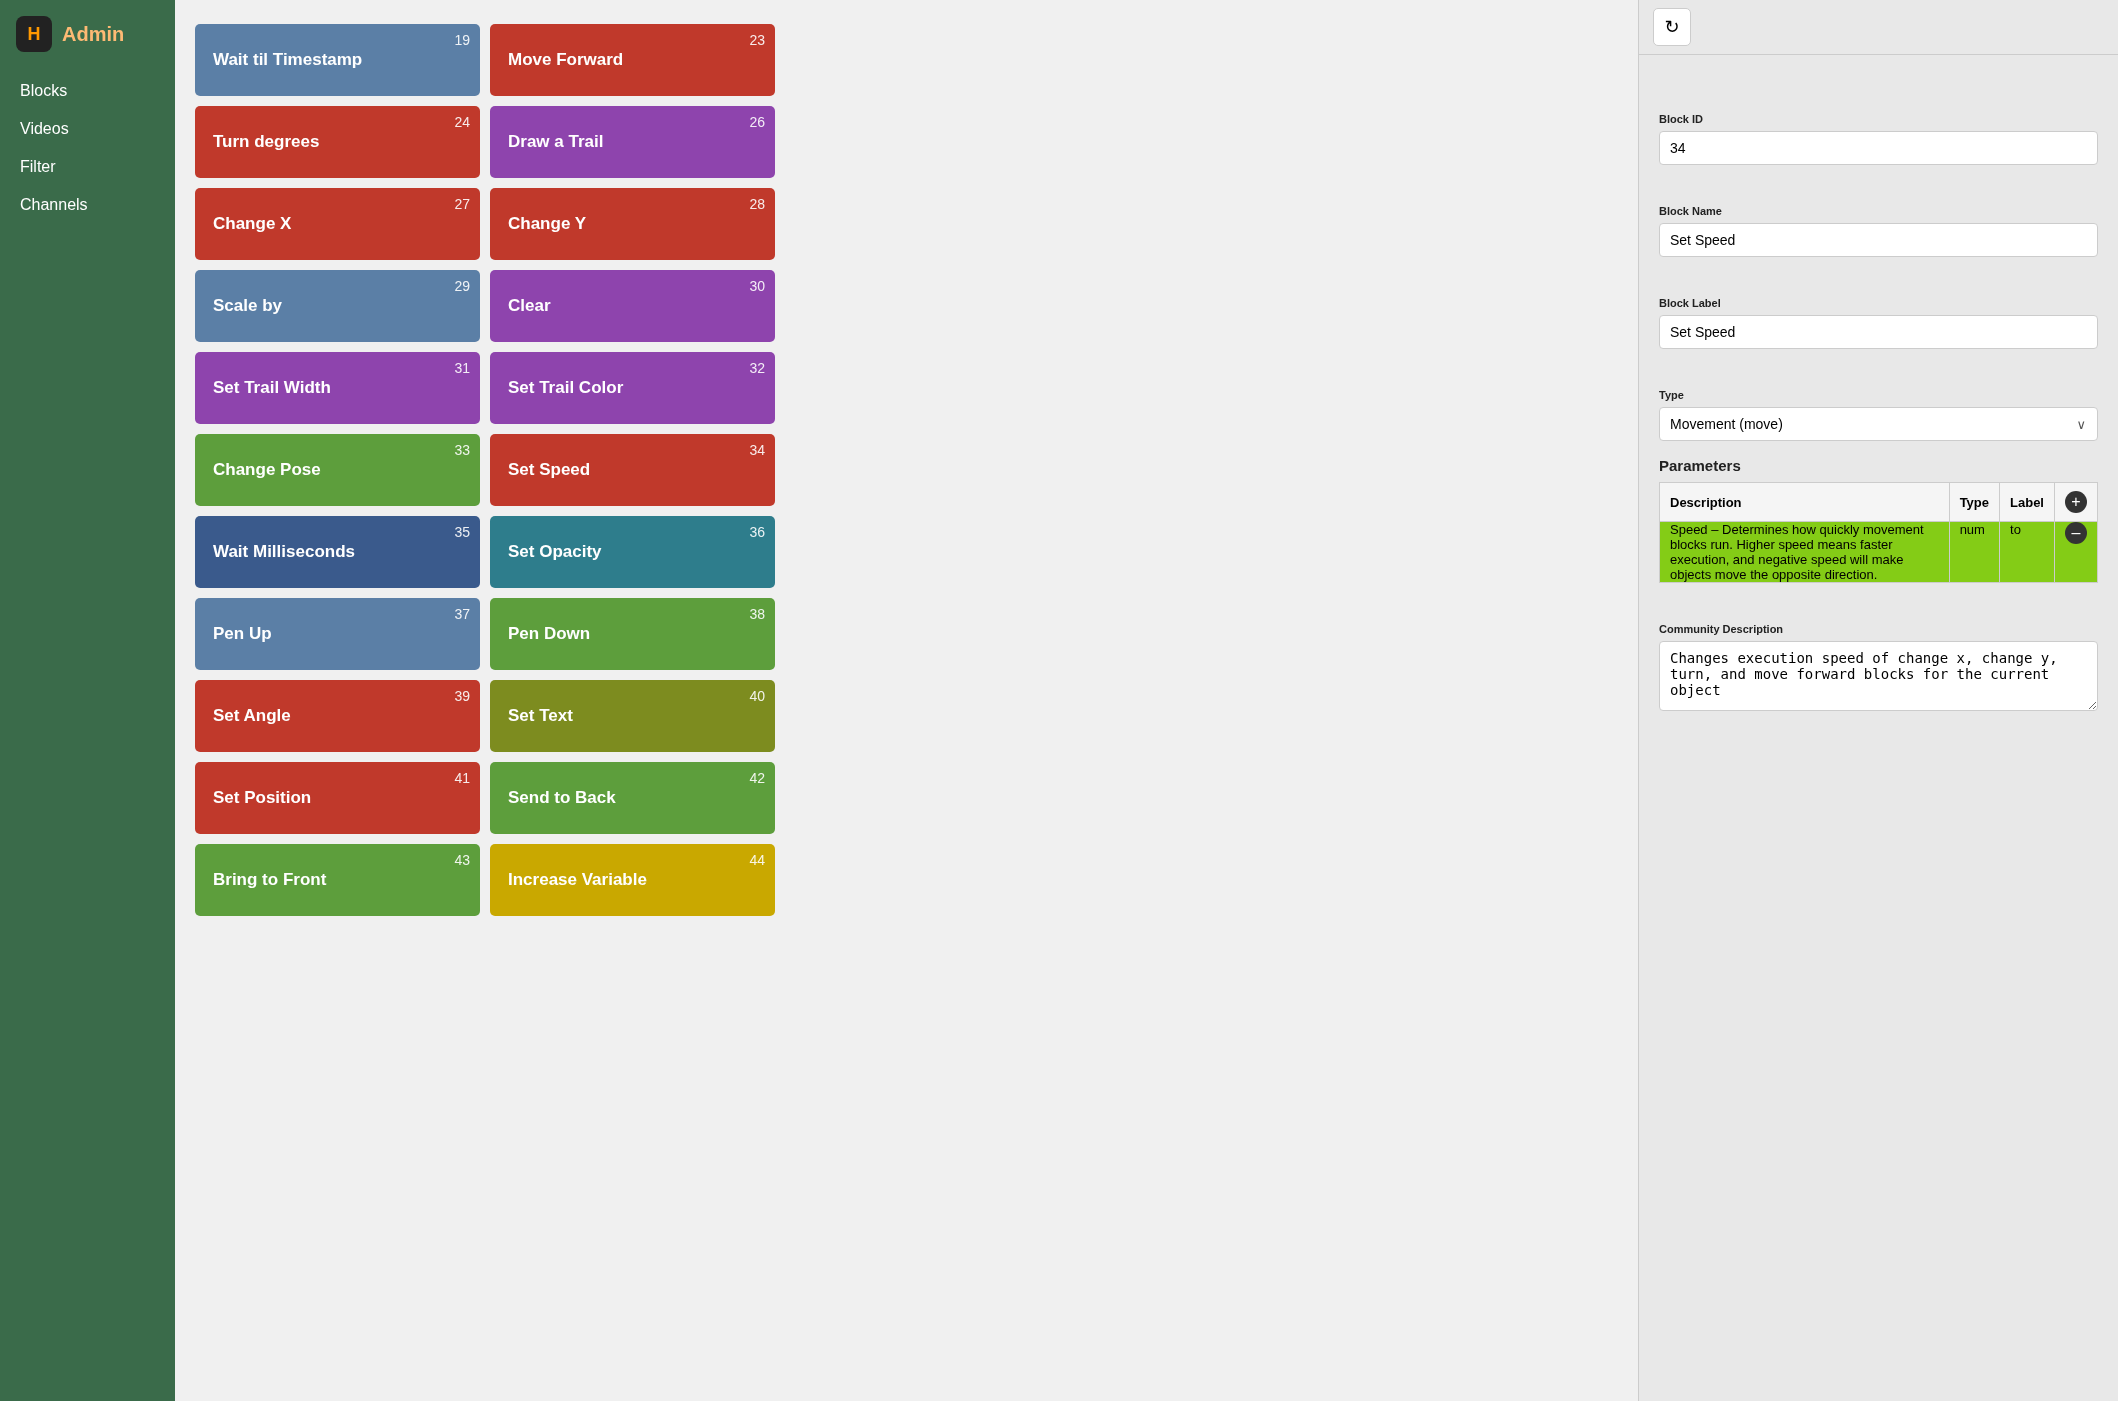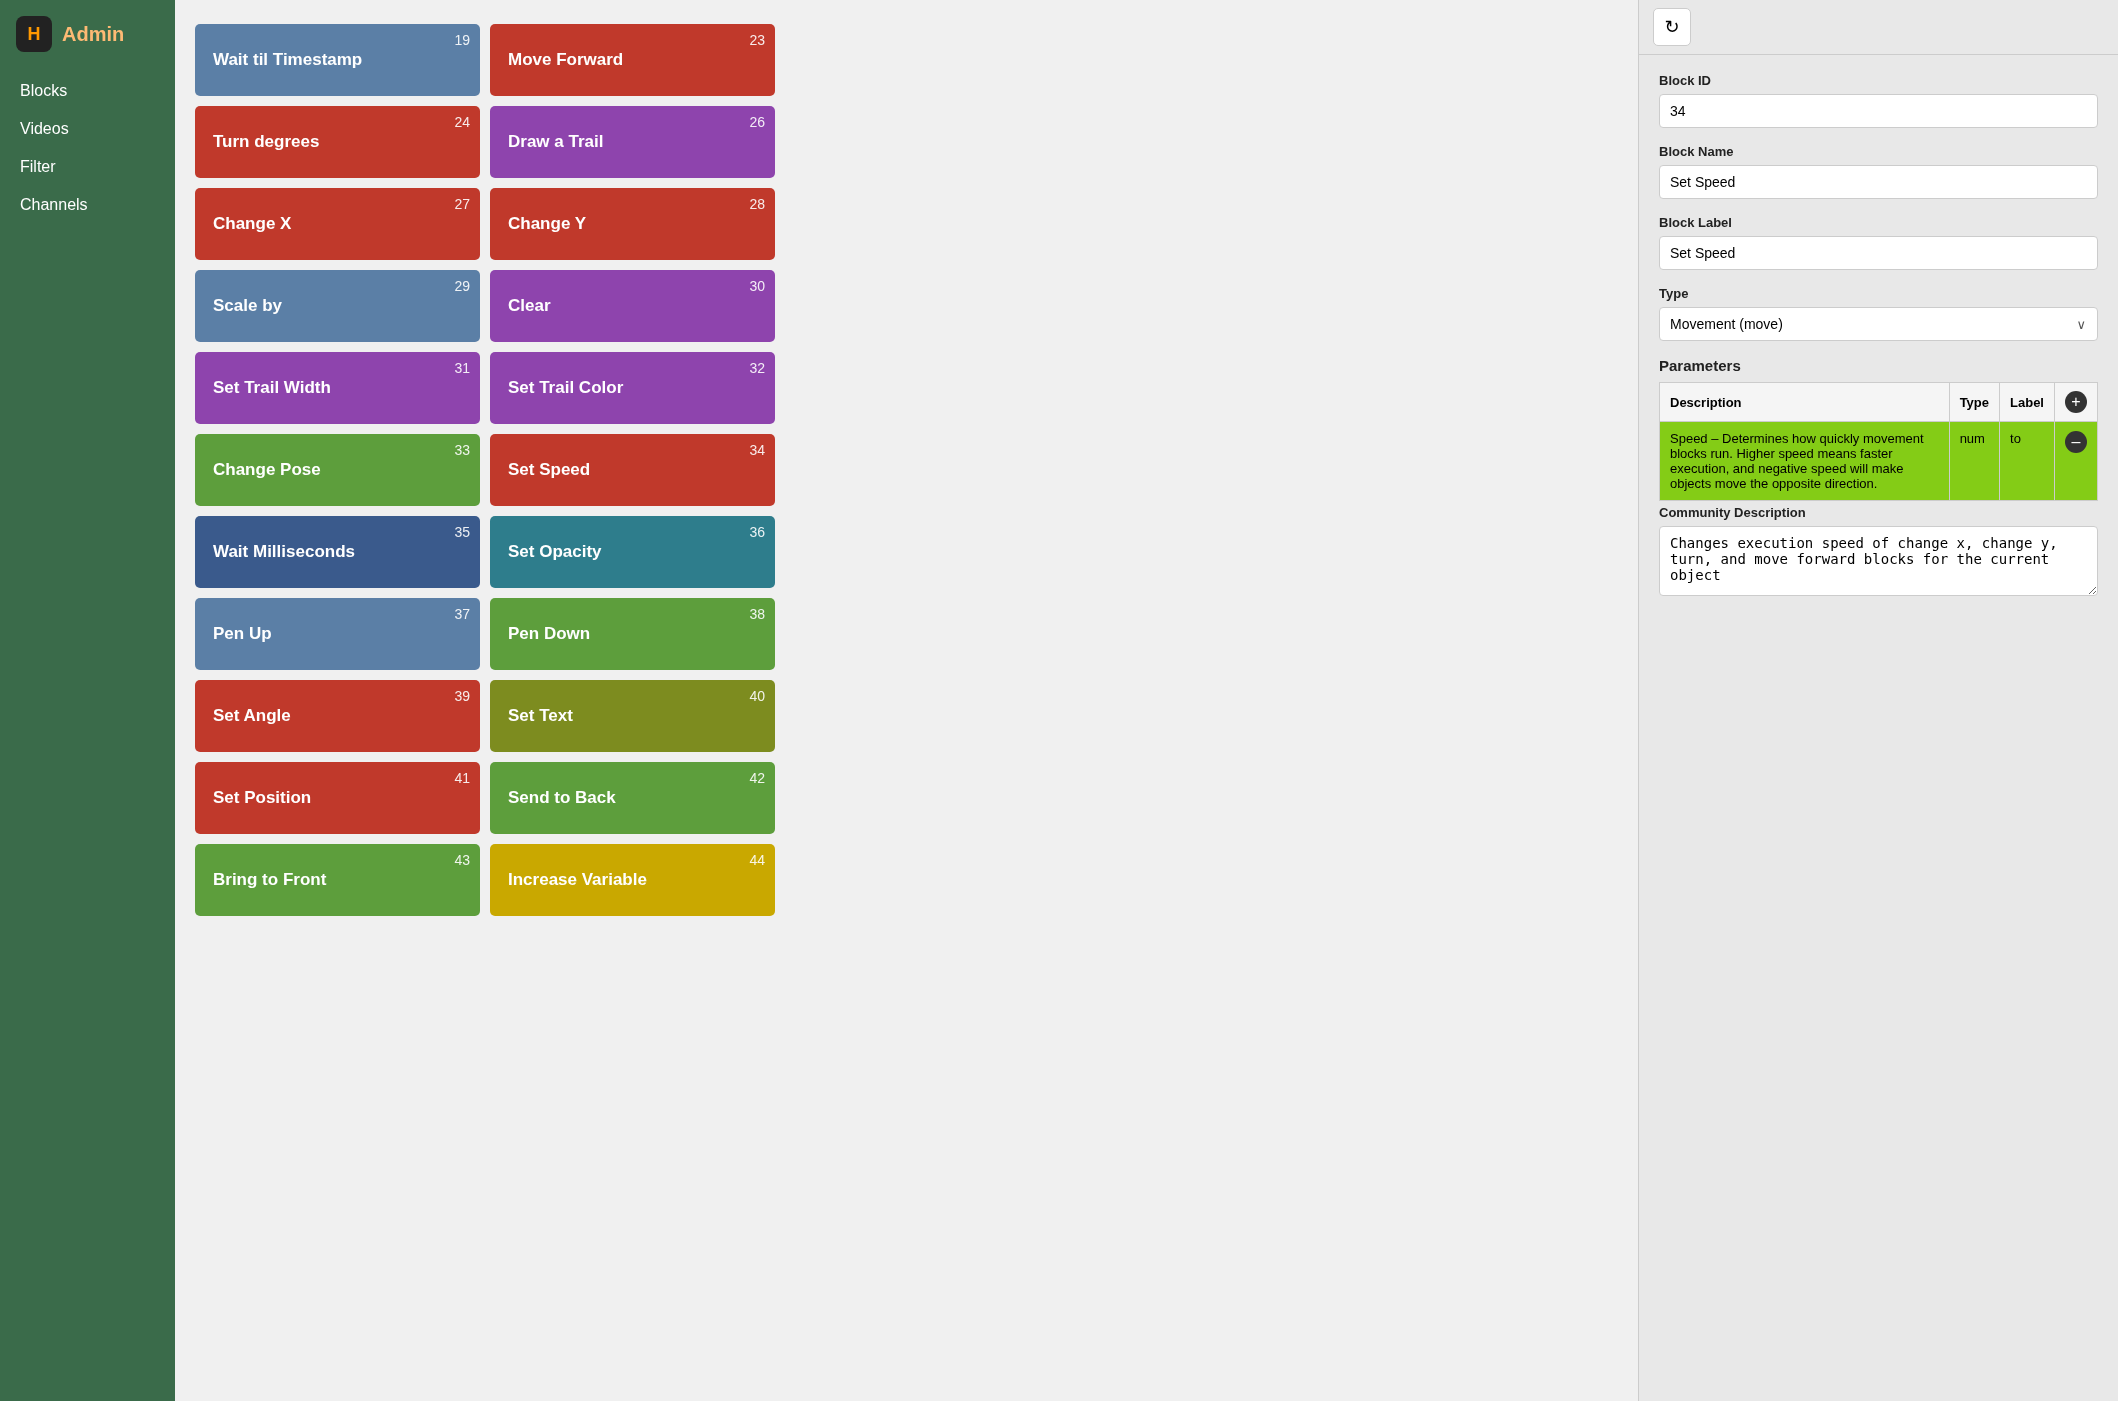--- a/index.html
+++ b/index.html
@@ -128,24 +128,25 @@
     }
 
     .panel-content {
       padding: 18px 20px;
     }
 
     .field-group {
       margin-bottom: 16px;
     }
     .field-label {
-      font-size: 13px;
+      font-size: 11px;
       font-weight: 600;
       margin-bottom: 6px;
       color: #222;
+      margin-top: 40px;
     }
     .field-input {
       width: 100%;
       padding: 8px 10px;
       border: 1px solid #ccc;
       border-radius: 4px;
       font-size: 14px;
       background: white;
     }
     .field-select {
@@ -189,21 +190,21 @@
     .params-table th {
       padding: 8px 10px;
       text-align: left;
       border-bottom: 1px solid #ccc;
       border-right: 1px solid #ccc;
       font-weight: 700;
       background: #f5f5f5;
     }
     .params-table th:last-child { border-right: none; }
     .params-table td {
-      padding: 9px 10px;
+      padding: 0 10px;
       border-right: 1px solid #ccc;
       vertical-align: top;
     }
     .params-table td:last-child { border-right: none; }
     .params-table tr td { border-top: 1px solid #eee; }
 
     .add-btn {
       width: 22px; height: 22px;
       background: #333;
       color: white;

